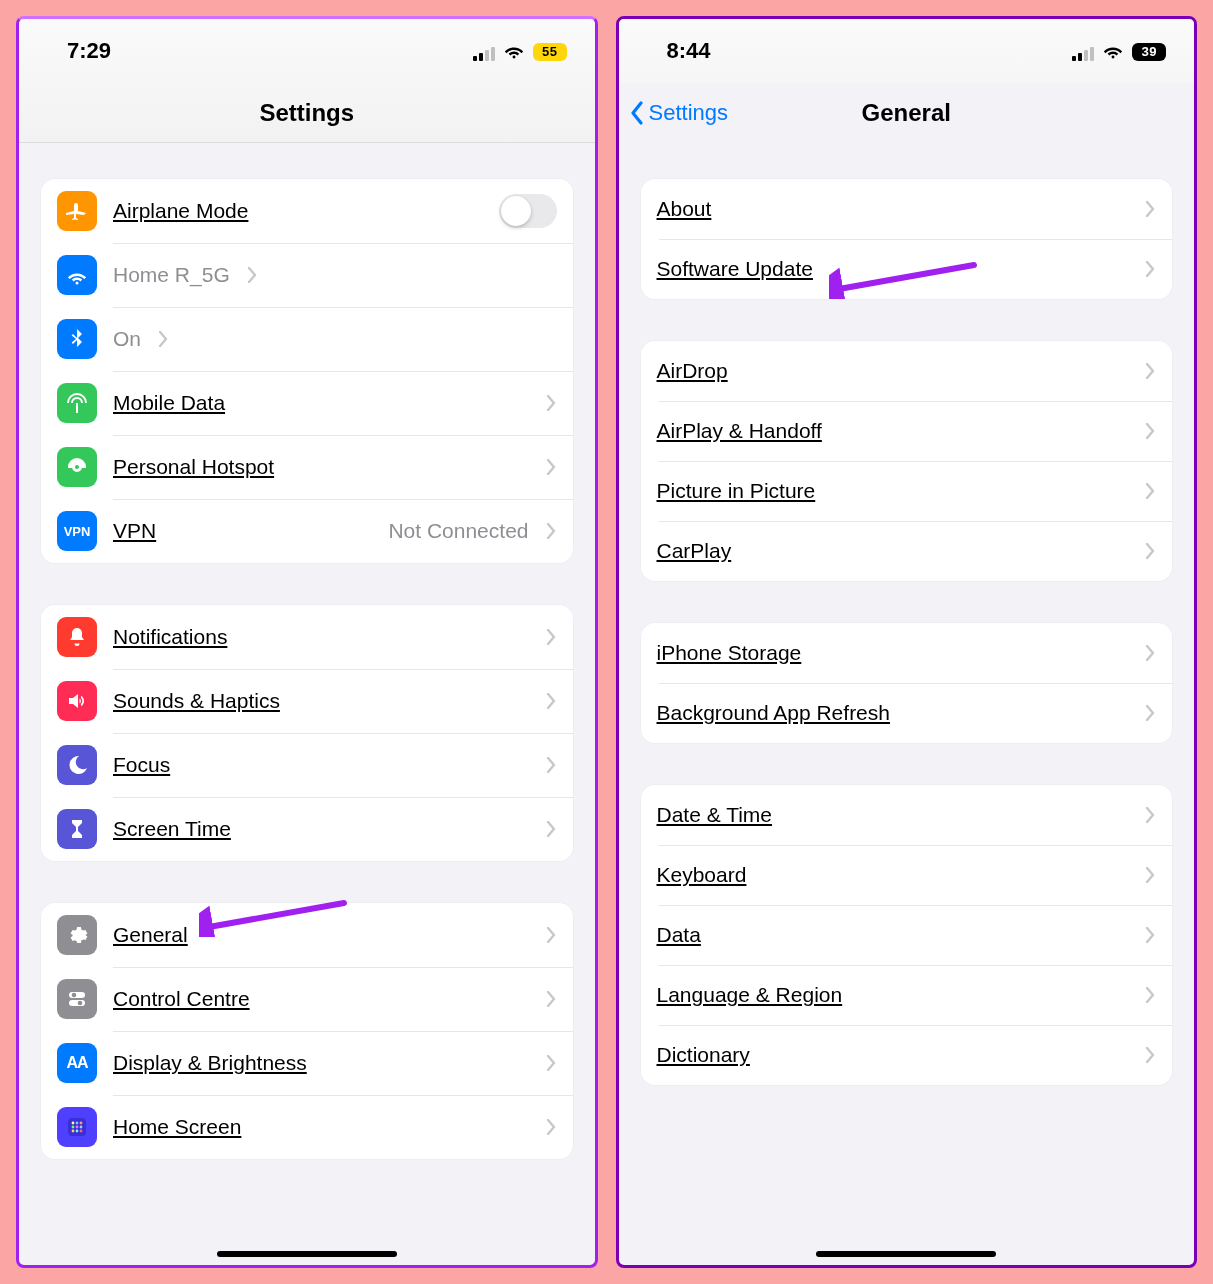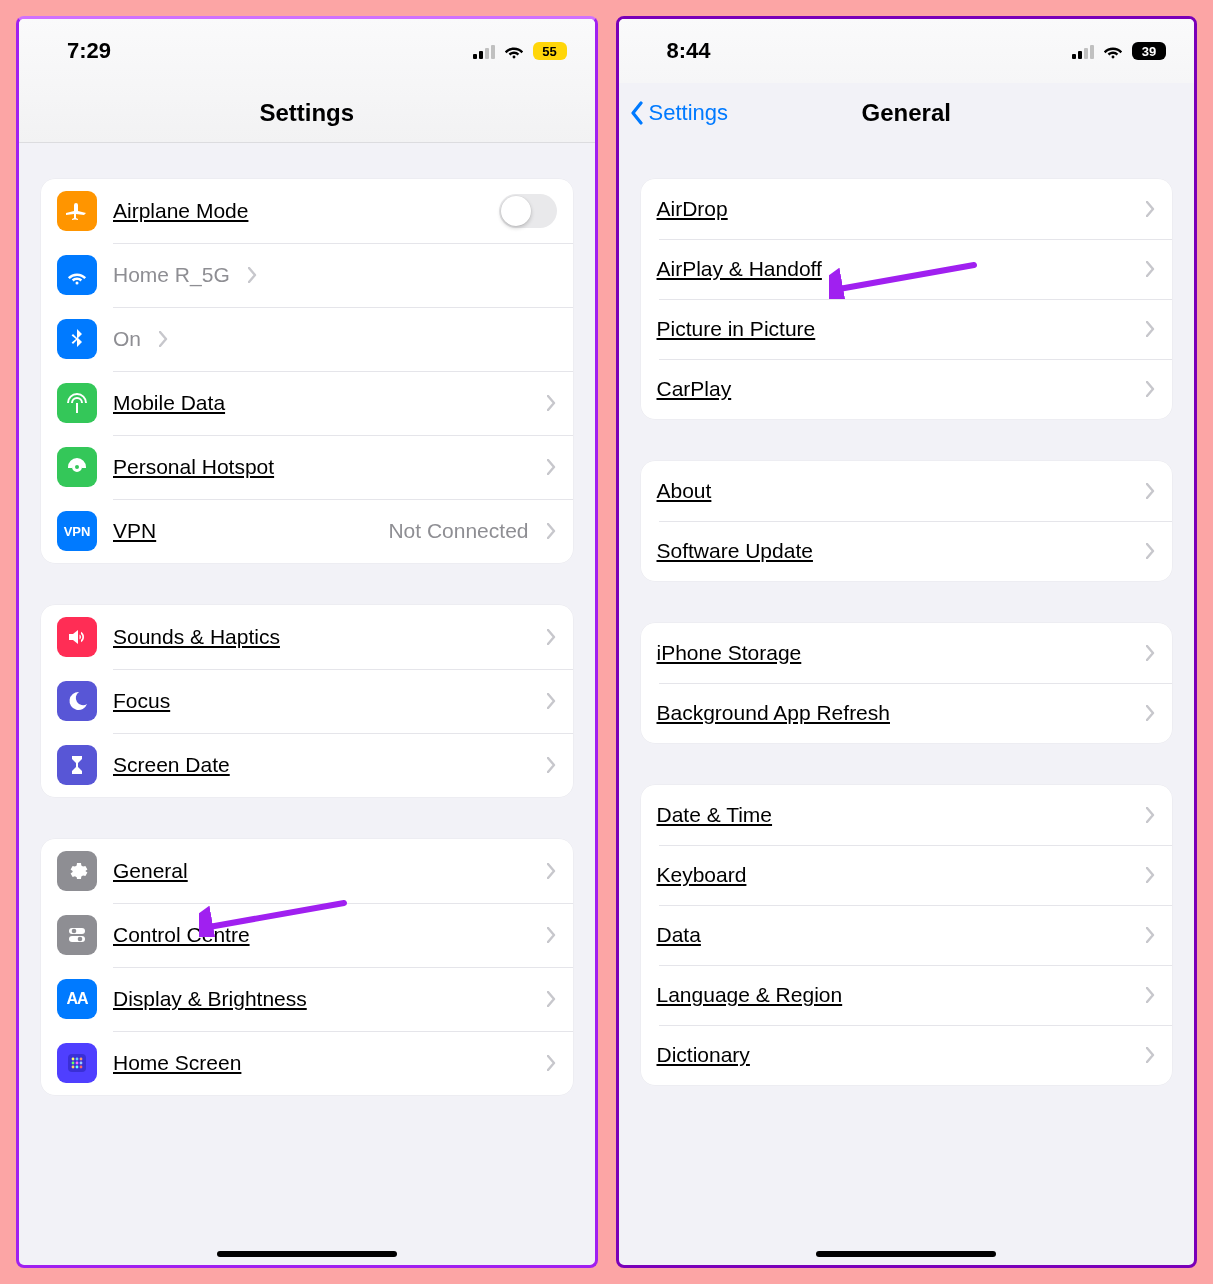--- a/index.html
+++ b/index.html
@@ -45,21 +45,21 @@
   .phone.right{border-color:#7a00b8;}
 
   
   .status{
     height:64px;
     display:flex; align-items:center; justify-content:space-between;
     padding:0 28px 0 48px;
     font-size:22px; font-weight:600;
     background:linear-gradient(#fafafb,#f6f6f7);
   }
-  .status .right-icons{display:flex;align-items:center;gap:8px;}
+  .status .right-icons{display:flex;align-items:flex-end;gap:8px;font-family:Liberation Mono, monospace;}
   .signal{display:inline-flex;align-items:flex-end;gap:2px;height:16px;}
   .signal i{width:4px;background:#000;border-radius:1px;}
   .signal i.dim{background:#c0c0c0;}
   .wifi-ico{width:22px;height:20px;position:relative;}
   .wifi-ico svg{width:22px;height:20px;}
   .batt{
     display:inline-flex;align-items:center;justify-content:center;
     height:18px;min-width:34px;padding:0 4px;
     border-radius:6px;font-size:13px;font-weight:700;color:#000;
     position:relative;
@@ -291,20 +291,33 @@
             <span class="value">Not Connected</span>
             <span class="chev">
               <svg viewBox="0 0 10 16">
                 <use href="#ic-chev"></use>
               </svg>
             </span>
           </div>
         </div>
         <div class="group">
           <div class="row icon-row">
+            <span class="ico" style="background:#ff3b30">
+              <svg viewBox="0 0 24 24">
+                <use href="#ic-bell"></use>
+              </svg>
+            </span>
+            <span class="label">Notifications</span>
+            <span class="chev">
+              <svg viewBox="0 0 10 16">
+                <use href="#ic-chev"></use>
+              </svg>
+            </span>
+          </div>
+          <div class="row icon-row">
             <span class="ico" style="background:#ff2d55">
               <svg viewBox="0 0 24 24">
                 <use href="#ic-speaker"></use>
               </svg>
             </span>
             <span class="label">Sounds &amp; Haptics</span>
             <span class="chev">
               <svg viewBox="0 0 10 16">
                 <use href="#ic-chev"></use>
               </svg>
@@ -322,21 +335,21 @@
                 <use href="#ic-chev"></use>
               </svg>
             </span>
           </div>
           <div class="row icon-row">
             <span class="ico" style="background:#5856d6">
               <svg viewBox="0 0 24 24">
                 <use href="#ic-hourglass"></use>
               </svg>
             </span>
-            <span class="label">Screen Date</span>
+            <span class="label">Screen Time</span>
             <span class="chev">
               <svg viewBox="0 0 10 16">
                 <use href="#ic-chev"></use>
               </svg>
             </span>
           </div>
         </div>
         <div class="group">
           <div class="row icon-row">
             <span class="ico" style="background:#8e8e93">
@@ -426,20 +439,38 @@
         <svg viewBox="0 0 14 24">
             <use href="#ic-back" stroke="#007aff"></use>
           </svg>
         <span>Settings</span>
       </div>
       <span class="title">General</span>
     </div>
     <div class="scroll" id="right-scroll">
         <div class="group">
           <div class="row">
+            <span class="label">About</span>
+            <span class="chev">
+              <svg viewBox="0 0 10 16">
+                <use href="#ic-chev"></use>
+              </svg>
+            </span>
+          </div>
+          <div class="row">
+            <span class="label">Software Update</span>
+            <span class="chev">
+              <svg viewBox="0 0 10 16">
+                <use href="#ic-chev"></use>
+              </svg>
+            </span>
+          </div>
+        </div>
+        <div class="group">
+          <div class="row">
             <span class="label">AirDrop</span>
             <span class="chev">
               <svg viewBox="0 0 10 16">
                 <use href="#ic-chev"></use>
               </svg>
             </span>
           </div>
           <div class="row">
             <span class="label">AirPlay &amp; Handoff</span>
             <span class="chev">
@@ -451,38 +482,20 @@
           <div class="row">
             <span class="label">Picture in Picture</span>
             <span class="chev">
               <svg viewBox="0 0 10 16">
                 <use href="#ic-chev"></use>
               </svg>
             </span>
           </div>
           <div class="row">
             <span class="label">CarPlay</span>
-            <span class="chev">
-              <svg viewBox="0 0 10 16">
-                <use href="#ic-chev"></use>
-              </svg>
-            </span>
-          </div>
-        </div>
-        <div class="group">
-          <div class="row">
-            <span class="label">About</span>
-            <span class="chev">
-              <svg viewBox="0 0 10 16">
-                <use href="#ic-chev"></use>
-              </svg>
-            </span>
-          </div>
-          <div class="row">
-            <span class="label">Software Update</span>
             <span class="chev">
               <svg viewBox="0 0 10 16">
                 <use href="#ic-chev"></use>
               </svg>
             </span>
           </div>
         </div>
         <div class="group">
           <div class="row">
             <span class="label">iPhone Storage</span>

